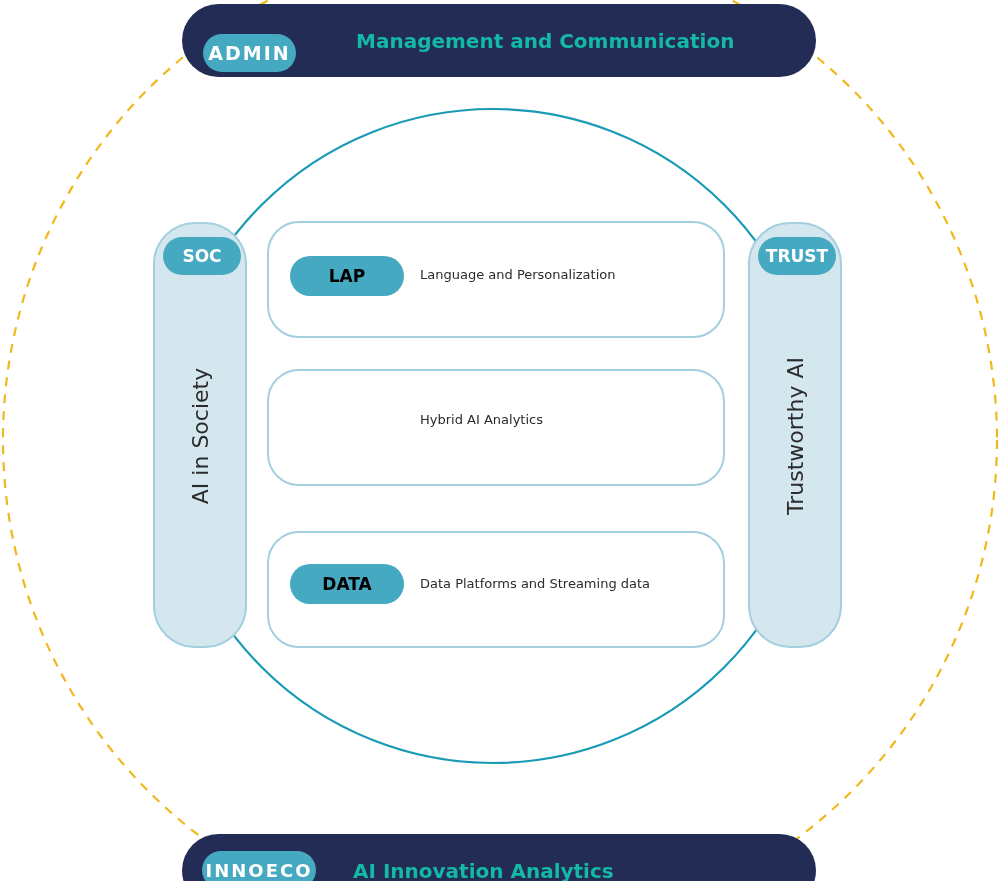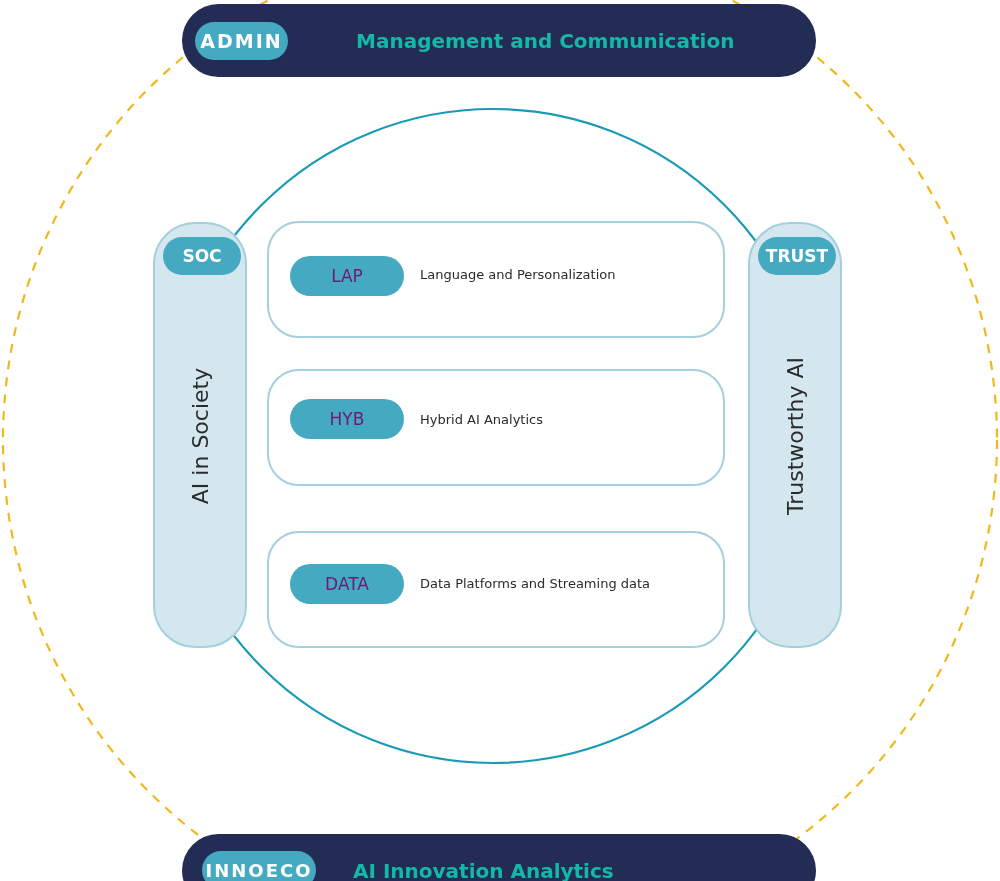--- a/index.html
+++ b/index.html
@@ -7,42 +7,42 @@
          font-family: "DejaVu Sans", "Liberation Sans", sans-serif; }
   svg.bg { position: absolute; left: 0; top: 0; width: 1000px; height: 881px; }
 
   .bar { position: absolute; left: 182px; width: 634px; height: 73px;
          background: #222c55; border-radius: 37px; }
   .bar.top { top: 4px; }
   .bar.bottom { top: 794px; margin-top: 40px; }
   .bar-pill { position: absolute; top: 18px; height: 38px; border-radius: 19px;
               background: #45a9c1; color: #ffffff; font-weight: bold; font-size: 19px;
               letter-spacing: 2px; display: flex; align-items: center; justify-content: center; }
-  .bar.top .bar-pill { left: 13px; width: 93px; }
+  .bar.top .bar-pill { left: 21px; width: 93px; margin-top: 12px; }
   .bar.bottom .bar-pill { left: 20px; width: 114px; top: 17px; font-size: 18px; }
   .bar-title { position: absolute; top: 0; height: 73px; display: flex; align-items: center;
                color: #14b8a6; font-weight: bold; font-size: 20px; }
   .bar.top .bar-title { left: 174px; }
   .bar.bottom .bar-title { left: 171px; }
 
   .pillar { position: absolute; top: 222px; width: 94px; height: 426px;
             background: #d4e7ef; border: 2px solid #a3cfdf; border-radius: 42px; box-sizing: border-box; padding-left: 30px; }
   .pillar.left { left: 153px; }
   .pillar.right { left: 748px; }
   .pillar-pill { position: absolute; top: 13px; left: 8px; width: 78px; height: 38px;
                  border-radius: 19px; background: #45a9c1; color: #ffffff; font-weight: bold;
                  font-size: 17px; display: flex; align-items: center; justify-content: center; }
   .pillar-label { position: absolute; left: 50%; top: 212px; transform: translate(-50%, -50%) rotate(-90deg);
                   white-space: nowrap; font-size: 22px; color: #2b2b2b; }
   .pillar.right .pillar-label { top: 212px; }
 
   .box { position: absolute; left: 267px; width: 458px; background: #ffffff;
          border: 2px solid #a3cfdf; border-radius: 32px; box-sizing: border-box; }
   .box-pill { position: absolute; left: 21px; width: 114px; height: 40px; border-radius: 20px;
-              background: #45a9c1; color: #701a75; font-weight: normal; font-size: 17px;
+              background: #45a9c1; color: #000000; font-weight: bold; font-size: 17px;
               display: flex; align-items: center; justify-content: center; }
   .box-text { position: absolute; left: 151px; font-size: 13px; color: #2b2b2b; line-height: 27px; width: 300px; }
 </style>
 </head>
 <body>
 
 <svg class="bg" viewBox="0 0 1000 881">
   <circle cx="500" cy="440" r="497" fill="none" stroke="#f0b81c" stroke-width="2.2" stroke-dasharray="9 8"></circle>
   <circle cx="493" cy="436" r="327" fill="none" stroke="#1a9bb5" stroke-width="2.2"></circle>
 </svg>
@@ -61,21 +61,20 @@
   <div class="pillar-pill">TRUST</div>
   <div class="pillar-label">Trustworthy AI</div>
 </div>
 
 <div class="box" style="top:221px;height:117px;">
   <div class="box-pill" style="top:33px;">LAP</div>
   <div class="box-text" style="top:38px;">Language and Personalization</div>
 </div>
 
 <div class="box" style="top:369px;height:117px;">
-  <div class="box-pill" style="top:28px;">HYB</div>
   <div class="box-text" style="top:35px;">Hybrid AI Analytics</div>
 </div>
 
 <div class="box" style="top:531px;height:117px;">
   <div class="box-pill" style="top:31px;">DATA</div>
   <div class="box-text" style="top:37px;">Data Platforms and Streaming data</div>
 </div>
 
 <div class="bar bottom">
   <div class="bar-pill">INNOECO</div>

